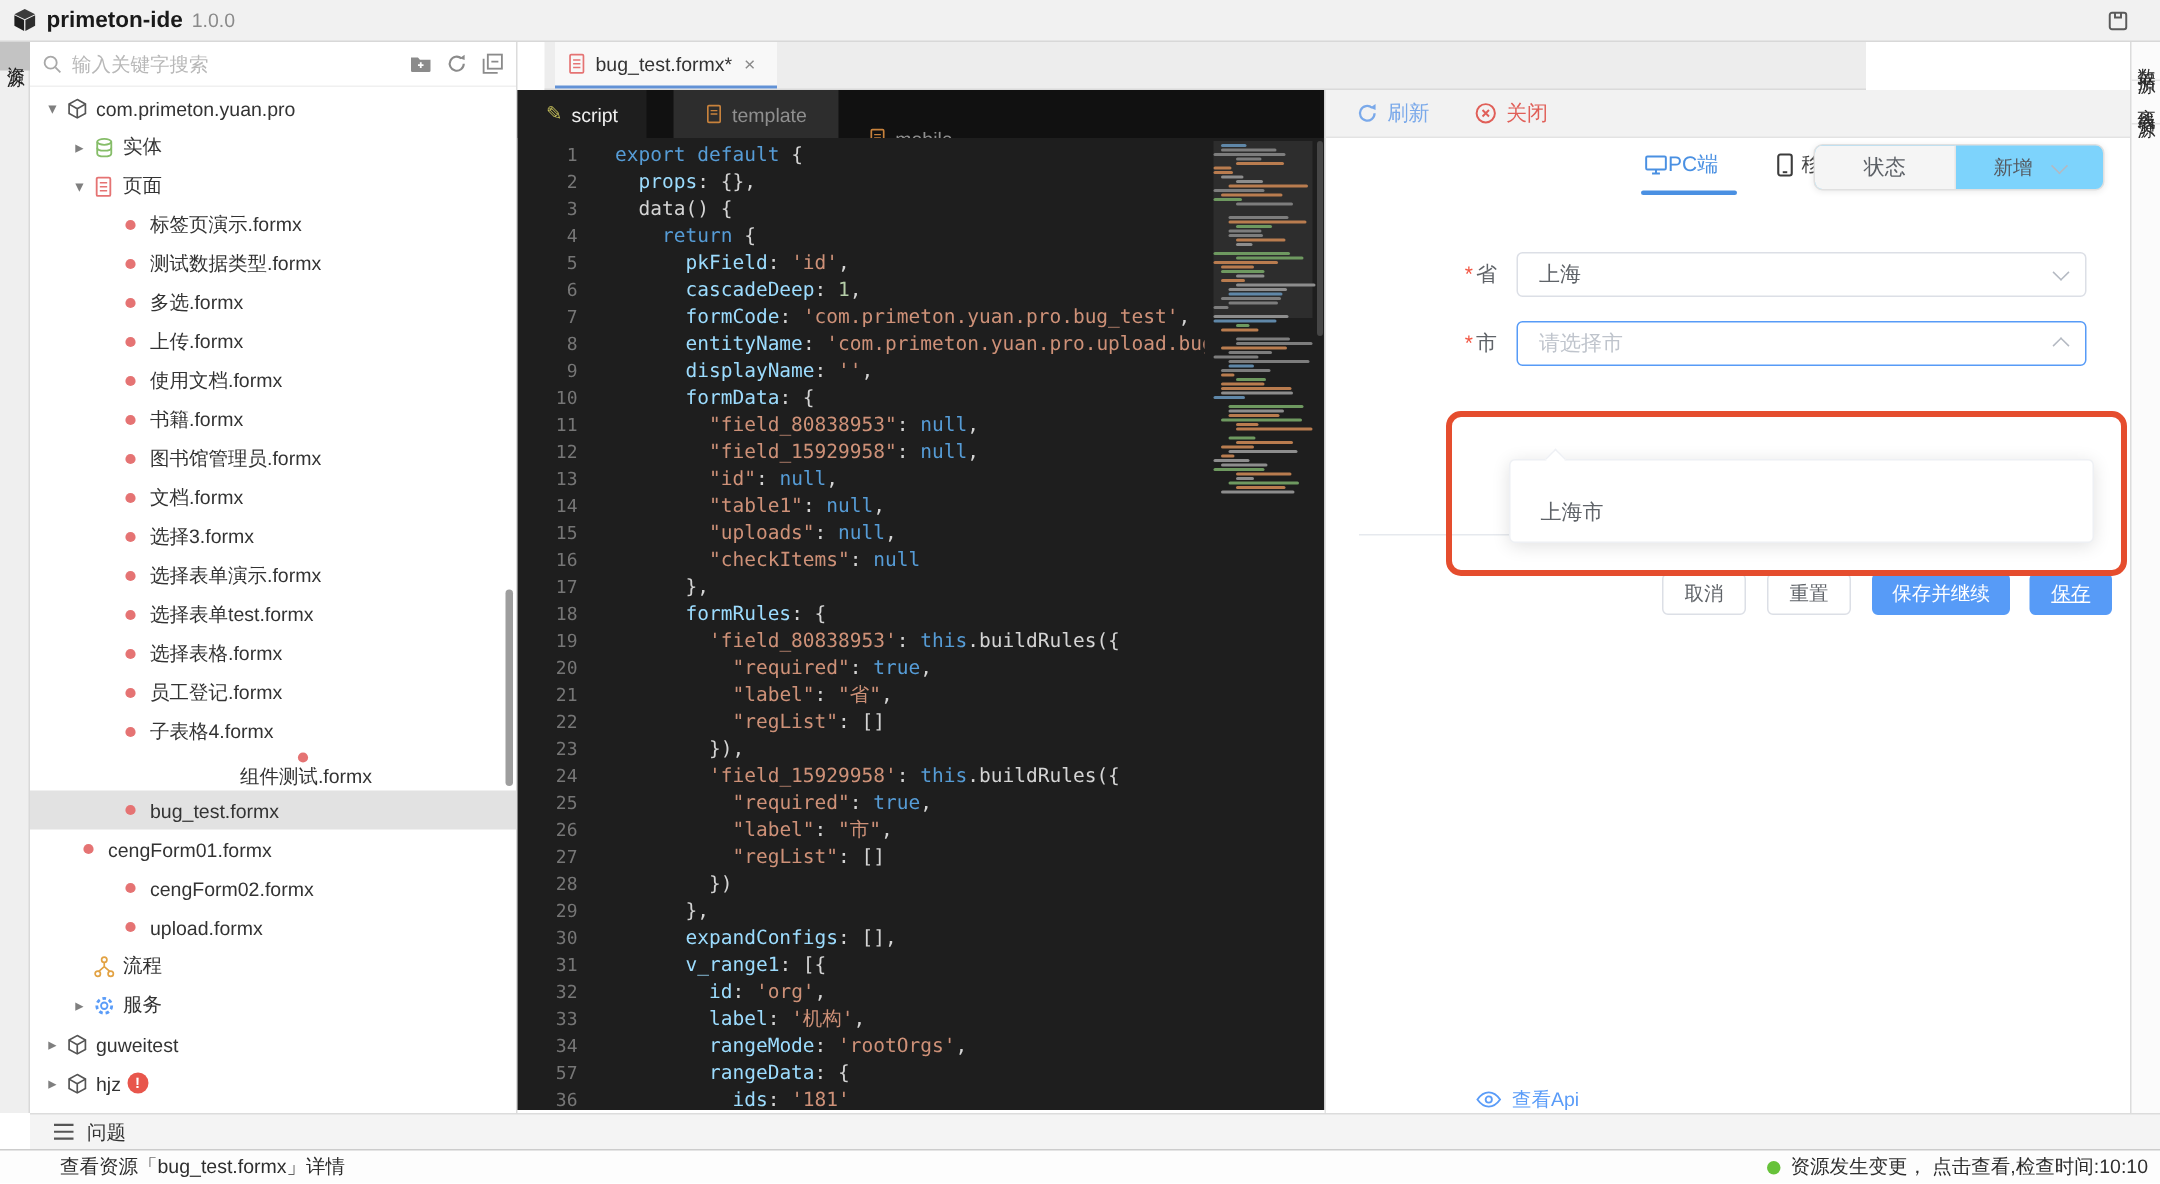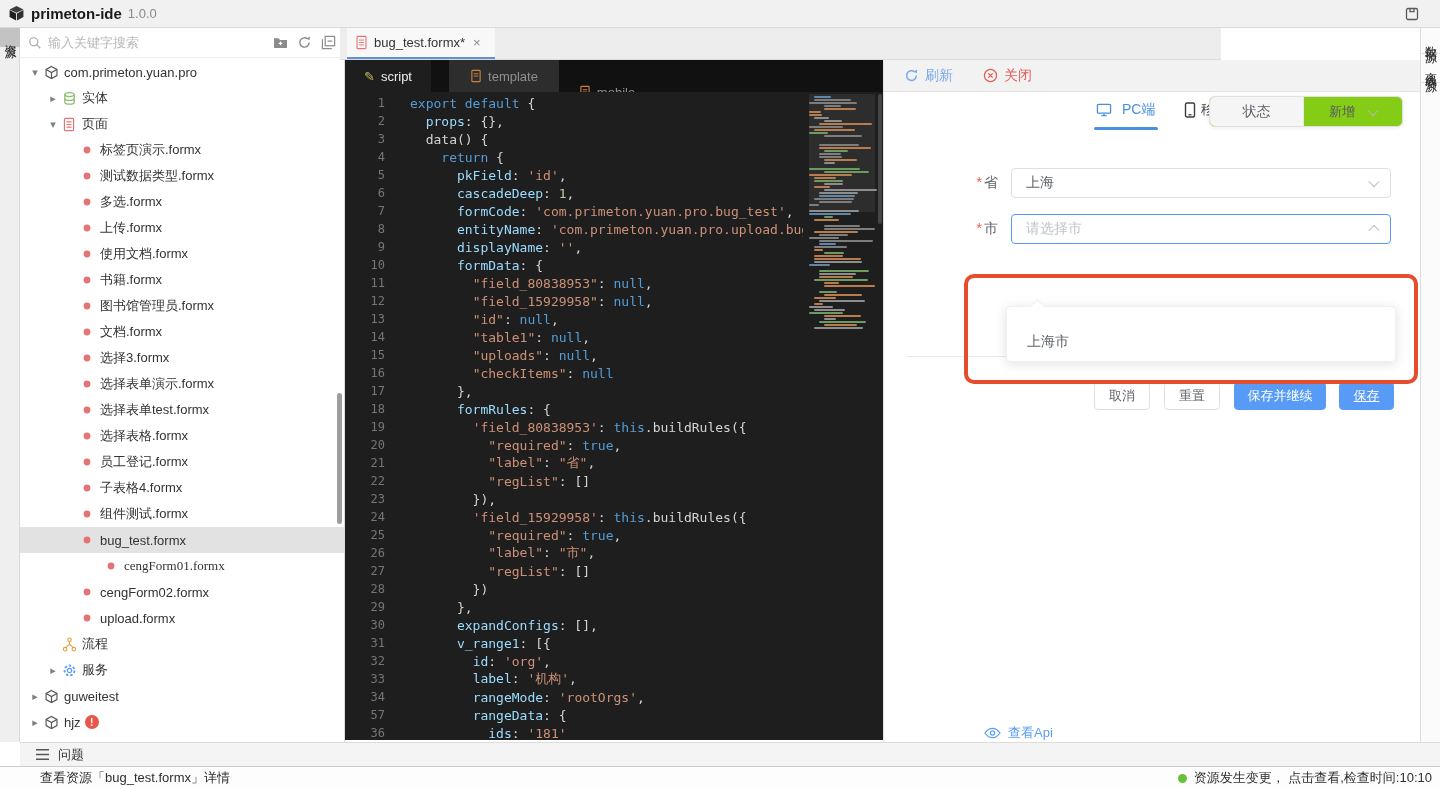--- a/index.html
+++ b/index.html
@@ -30,21 +30,21 @@
   .tree { position:absolute; left:0; top:31px; width:100%; height:685px; overflow:hidden; }
   .trow { height:26px; display:flex; align-items:center; font-size:13px; color:#333; cursor:pointer; white-space:nowrap; }
   .trow.sel { background:#e2e2e2; }
   .trow .arr { width:14px; flex-shrink:0; color:#7f7f7f; font-size:11px; text-align:center; }
   .trow .tico { width:18px; flex-shrink:0; display:flex; align-items:center; justify-content:center; margin-right:4px; }
   .badge { display:inline-flex; width:14px; height:14px; border-radius:50%; background:#e8564c; color:#fff;
     font-size:10px; font-weight:bold; align-items:center; justify-content:center; margin-left:4px; }
   .lscroll { position:absolute; left:337px; top:393px; width:5px; height:131px; background:#9e9e9e; border-radius:3px; }
 
   
-  .tabstrip { position:absolute; left:340px; top:28px; width:881px; height:32px; background:#ededed;
+  .tabstrip { position:absolute; left:363px; top:28px; width:881px; height:32px; background:#ededed;
     border-bottom:1px solid #dadada; display:flex; align-items:stretch; }
   .filetab { margin-left:7px; width:148px; background:#f8f8f8; border-bottom:2.5px solid #6292d6;
     display:flex; align-items:center; padding:0 8px; gap:6px; cursor:pointer; }
   .filetab .ft-title { font-size:13px; color:#333; }
   .filetab .ft-close { color:#8a8a8a; font-size:13px; margin-left:2px; cursor:pointer; }
 
   
   .codetabs { position:absolute; left:345px; top:60px; width:538px; height:32px; background:#111;
     display:flex; align-items:stretch; overflow:hidden; }
   .ctab { display:flex; align-items:center; justify-content:center; gap:6px; font-size:13px; cursor:pointer; }
@@ -63,24 +63,24 @@
   .mrow { height:2px; margin-bottom:1px; border-radius:1px; }
   .escroll { position:absolute; right:1px; top:2px; width:4px; height:130px; background:#464646; border-radius:2px; }
 
   
   .preview { position:absolute; left:883px; top:60px; width:537px; height:682px; background:#fff; border-left:1px solid #e3e3e3; }
   .ptoolbar { height:32px; background:#f2f2f2; border-bottom:1px solid #e3e3e3; display:flex; align-items:center; padding-left:20px; }
   .pt-btn { display:flex; align-items:center; gap:6px; font-size:14px; cursor:pointer; margin-right:30px; }
   .pt-refresh { color:#7aa9ea; }
   .pt-close { color:#e05f58; }
   .ptabs { position:relative; height:38px; }
-  .tab-pc { position:absolute; left:212px; top:9px; display:flex; align-items:center; gap:10px; color:#4a90e2; font-size:14px; cursor:pointer; }
+  .tab-pc { position:absolute; left:212px; top:9px; display:flex; align-items:center; gap:0; color:#4a90e2; font-size:14px; cursor:pointer; }
   .tab-pc-under { position:absolute; left:210px; top:35px; width:64px; height:3px; background:#4a90e2; border-radius:2px; }
   .tab-mobile { position:absolute; left:300px; top:9px; display:flex; align-items:center; gap:5px; color:#444; font-size:14px; cursor:pointer; }
-  .status-ctrl { position:absolute; left:325px; top:4px; width:194px; height:31px; background:#84cc16; border:1px solid #e0e0e0;
+  .status-ctrl { position:absolute; left:325px; top:4px; width:194px; height:31px; background:#7dd3fc; border:1px solid #e0e0e0;
     border-radius:6px; box-shadow:0 1px 4px rgba(0,0,0,0.08); display:flex; z-index:4; overflow:hidden; }
   .sc-label { flex:1; background:#f5f5f5; color:#5c6066; font-size:14px; display:flex; align-items:center; justify-content:center; border-right:1px solid #e6e6e6; }
   .sc-value { flex:1.05; color:#55595f; font-size:13px; display:flex; align-items:center; justify-content:center; gap:14px; cursor:pointer; }
   .chev { width:8px; height:8px; border-right:1.5px solid #b4b9c2; border-bottom:1.5px solid #b4b9c2; display:inline-block; }
   .chev.down { transform:rotate(45deg) translate(-1px,-1px); }
   .chev.up { transform:rotate(-135deg) translate(-1px,-1px); }
 
   .form-area { position:absolute; left:0; top:70px; width:537px; height:612px; }
   .frow { position:absolute; display:flex; align-items:center; }
   .flabel { width:48px; text-align:right; font-size:14px; color:#5f6368; margin-right:13px; }
@@ -91,21 +91,21 @@
   .fselect.focus { border-color:#579bf7; }
   .fselect .ph { flex:1; color:#bfc4cc; }
   .fdivider { position:absolute; left:22px; top:226px; width:100px; height:1px; background:#e6e9ee; }
   .dropdown { position:absolute; left:122px; top:176px; width:390px; height:56px; background:#fff; border:1px solid #eef0f4;
     border-radius:4px; box-shadow:0 2px 12px rgba(0,0,0,0.12); z-index:2; }
   .dd-caret { position:absolute; left:25px; top:-6px; width:10px; height:10px; background:#fff; transform:rotate(45deg);
     border-left:1px solid #eef0f4; border-top:1px solid #eef0f4; }
   .dd-opt { height:56px; display:flex; align-items:center; padding:14px 0 0 20px; font-size:14px; color:#5f6368; cursor:pointer; }
   .annotation { position:absolute; left:80px; top:144px; width:454px; height:110px; border:4px solid #e54d2e; border-radius:10px;
     z-index:5; pointer-events:none; }
-  .btnrow { position:absolute; top:252px; left:0; width:537px; height:28px; }
+  .btnrow { position:absolute; top:252px; left:14px; width:537px; height:28px; }
   .btn { position:absolute; height:28px; border-radius:4px; font-size:13px; display:flex; align-items:center; justify-content:center; cursor:pointer; }
   .btn.plain { background:#fff; border:1px solid #dcdfe6; color:#5f6368; }
   .btn.primary { background:#579bf7; border:1px solid #579bf7; color:#fff; }
   .api-link { position:absolute; left:100px; top:664px; display:flex; align-items:center; gap:7px; color:#5a9cf8; font-size:13px; cursor:pointer; }
 
   
   .rstrip { position:absolute; left:1420px; top:28px; width:20px; height:714px; background:#fbfbfb; border-left:1px solid #dcdcdc; }
   .rtab { padding:8px 0; border-bottom:1px solid #e4e4e4; text-align:center; cursor:pointer; }
   .rtab .vtext { letter-spacing:3px; color:#2a2a2a; }
 
@@ -318,39 +318,39 @@
         </div>
         <div class="trow" style="padding-left: 44px;">
           <span class="arr"></span>
           <span class="tico">
             <svg width="8" height="8" viewBox="0 0 8 8">
               <circle cx="4" cy="4" r="3.4" fill="#e57373"></circle>
             </svg>
           </span>
           <span>子表格4.formx</span>
         </div>
-        <div class="trow" style="padding-left: 44px;">
+        <div class="trow" style="padding-left: 44px; flex-direction: column;">
           <span class="arr"></span>
           <span class="tico">
             <svg width="8" height="8" viewBox="0 0 8 8">
               <circle cx="4" cy="4" r="3.4" fill="#e57373"></circle>
             </svg>
           </span>
           <span>组件测试.formx</span>
         </div>
         <div class="trow sel" style="padding-left: 44px;">
           <span class="arr"></span>
           <span class="tico">
             <svg width="8" height="8" viewBox="0 0 8 8">
               <circle cx="4" cy="4" r="3.4" fill="#e57373"></circle>
             </svg>
           </span>
           <span>bug_test.formx</span>
         </div>
-        <div class="trow" style="padding-left: 68px; font-family: Liberation Serif, serif;">
+        <div class="trow" style="padding-left: 16px;">
           <span class="arr"></span>
           <span class="tico">
             <svg width="8" height="8" viewBox="0 0 8 8">
               <circle cx="4" cy="4" r="3.4" fill="#e57373"></circle>
             </svg>
           </span>
           <span>cengForm01.formx</span>
         </div>
         <div class="trow" style="padding-left: 44px;">
           <span class="arr"></span>

